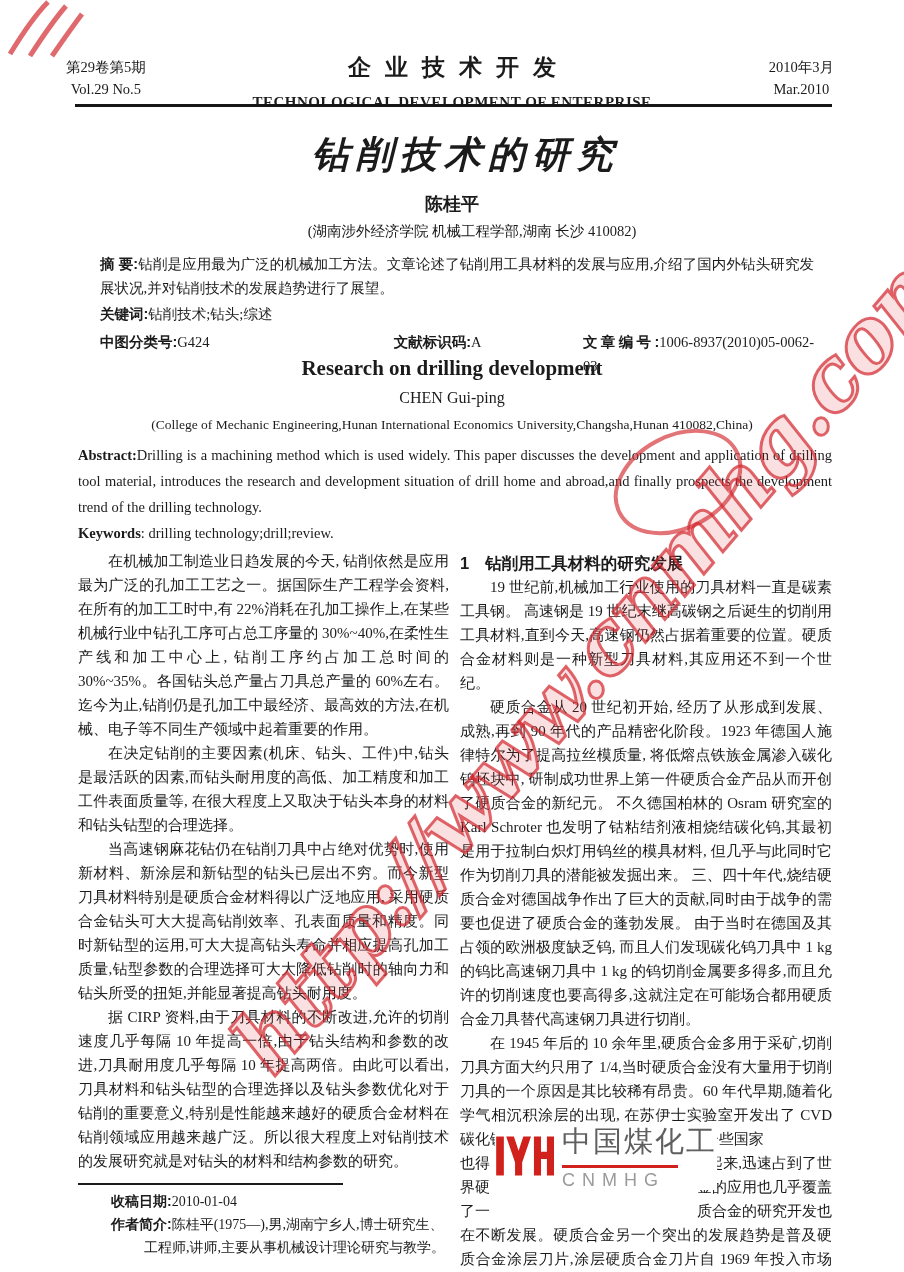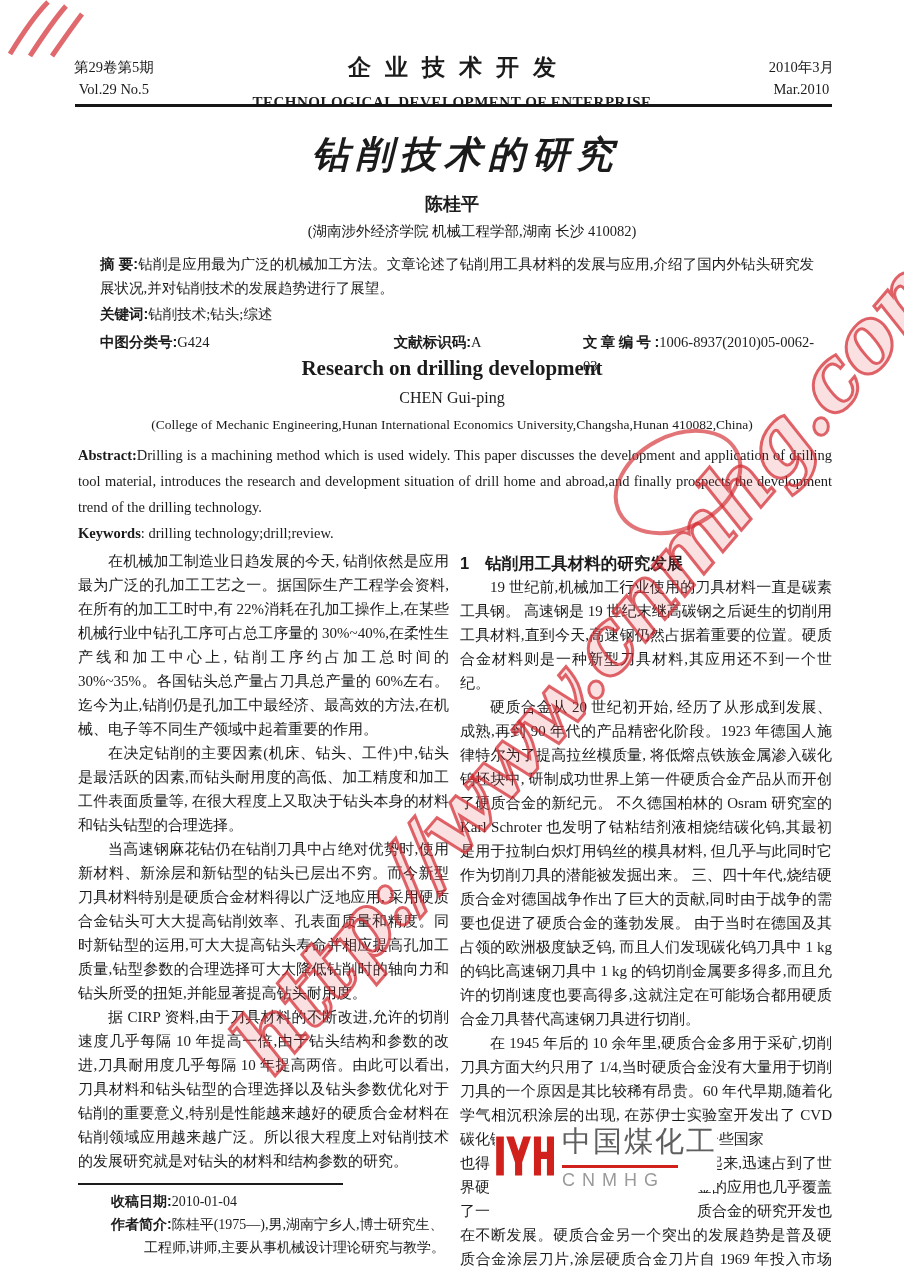--- a/index.html
+++ b/index.html
@@ -3,21 +3,21 @@
 <meta charset="utf-8">
 <style>
   html,body{margin:0;padding:0;}
   body{
     width:904px;height:1272px;position:relative;overflow:hidden;
     background:#ffffff;color:#1b1b1b;
     font-family:"Liberation Serif",serif;
   }
   .abs{position:absolute;}
   
-  .hdr-left{left:74px;top:56px;text-align:center;font-size:14.5px;line-height:22px;}
+  .hdr-left{left:66px;top:56px;text-align:center;font-size:14.5px;line-height:22px;}
   .hdr-center{left:0;right:0;top:52px;text-align:center;}
   .journal-cn{font-family:"Liberation Sans",sans-serif;font-weight:bold;font-size:23px;letter-spacing:14px;text-indent:14px;}
   .journal-en{font-weight:bold;font-size:15px;letter-spacing:0.5px;margin-top:11px;}
   .hdr-right{right:70px;top:56px;text-align:center;font-size:14.5px;line-height:22px;}
   .hdr-rule{left:75px;top:104px;width:757px;height:3px;background:#161616;}
   
   .title-cn{left:0;right:0;top:130px;text-align:center;font-size:37px;font-weight:bold;letter-spacing:7px;font-style:italic;padding-left:28px;}
   .author-cn{left:0;right:0;top:192px;text-align:center;font-size:18px;font-weight:bold;}
   .affil-cn{left:0;right:0;top:222px;text-align:center;font-size:14.5px;padding-left:40px;}
   

